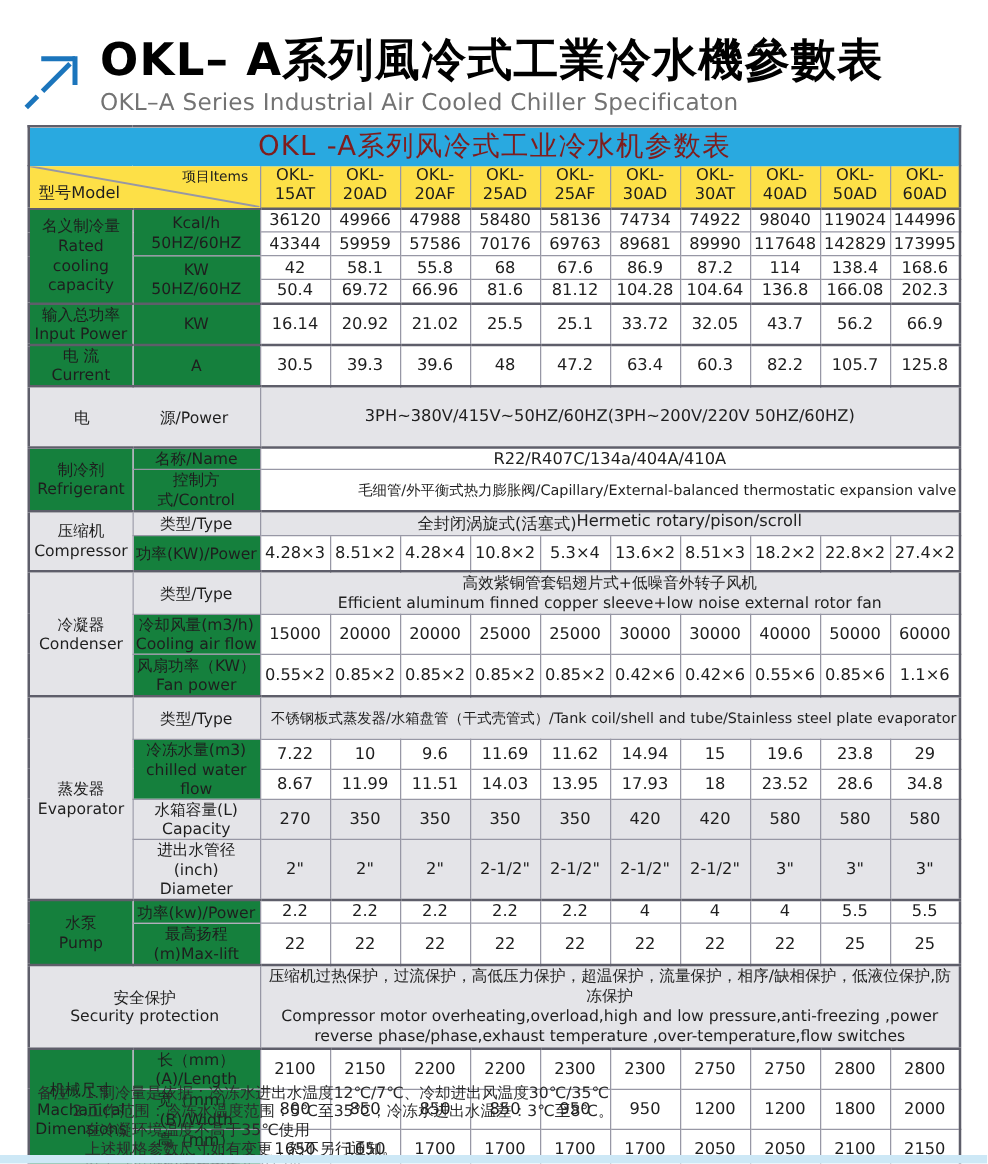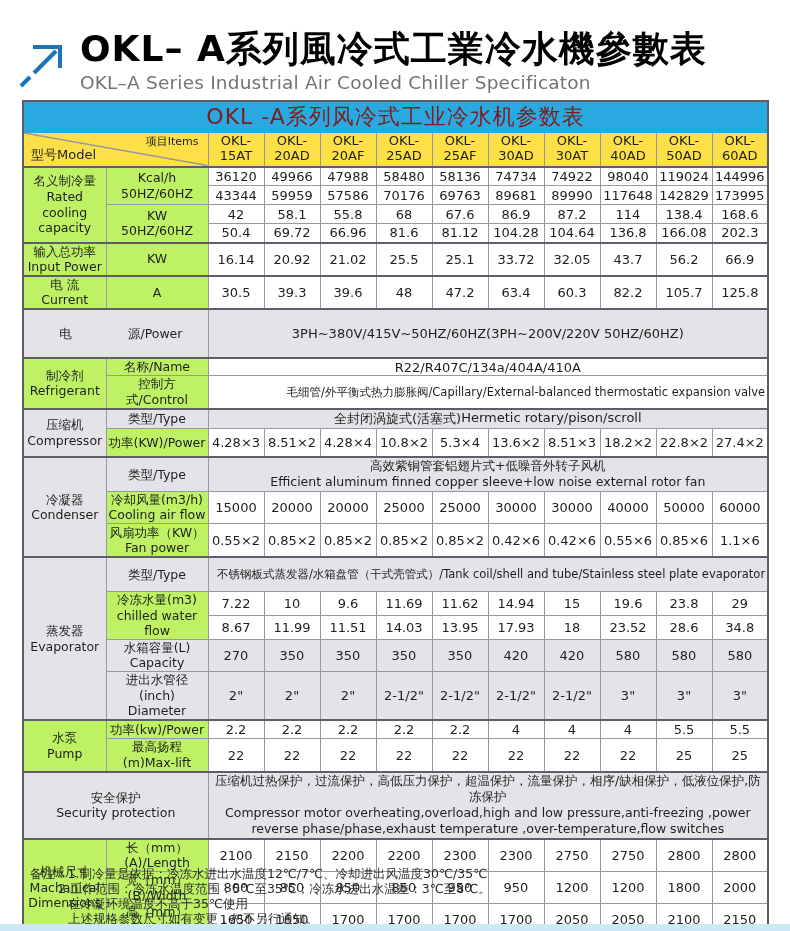--- a/index.html
+++ b/index.html
@@ -9,21 +9,21 @@
   .hdr{position:absolute;left:18px;top:28px;display:flex;gap:8px;}
   .logo{width:54px;height:56px;flex:0 0 auto;margin-top:6px;}
   .titles .t1{font-size:36px;font-weight:700;color:#000000;letter-spacing:1px;line-height:1.15;}
   .titles .t2{font-size:18.5px;color:#737373;margin-top:3px;letter-spacing:.2px;}
   
   .tablewrap{position:absolute;left:22px;top:100px;width:746px;}
   table{border-collapse:collapse;table-layout:fixed;width:746px;border:2px solid #5e5e6a;}
   td{border:1px solid #9797a5;text-align:center;vertical-align:middle;font-size:13px;
      padding:0 2px;color:#1e1e1e;overflow:hidden;}
   tr.cap td{background:#29a9e0;color:#7f1d1d;font-weight:400;font-size:22px;border-color:#29a9e0;letter-spacing:1px;}
-  .lbl,.item{background:#bef264;white-space:pre-line;font-size:12.5px;line-height:1.25;}
+  .lbl,.item{background:#15803d;white-space:pre-line;font-size:12.5px;line-height:1.25;}
   tr.g td{background:#e4e4e8;}
   tr.sec td{border-top:2px solid #5e5e6a;}
   tr.hrow td{background:#fde047;font-size:13px;line-height:1.15;}
   .corner{position:relative;padding:0;background:#ededf0;}
   .corner svg{position:absolute;left:0;top:0;width:100%;height:100%;}
   .c-model{position:absolute;left:7px;bottom:3px;font-size:13px;}
   .c-items{position:absolute;right:9px;top:3px;font-size:11px;}
   .flexc{display:flex;justify-content:center;}
   .pwr{display:flex;align-items:center;}
   .pwr span:first-child{width:80px;text-align:center;}

